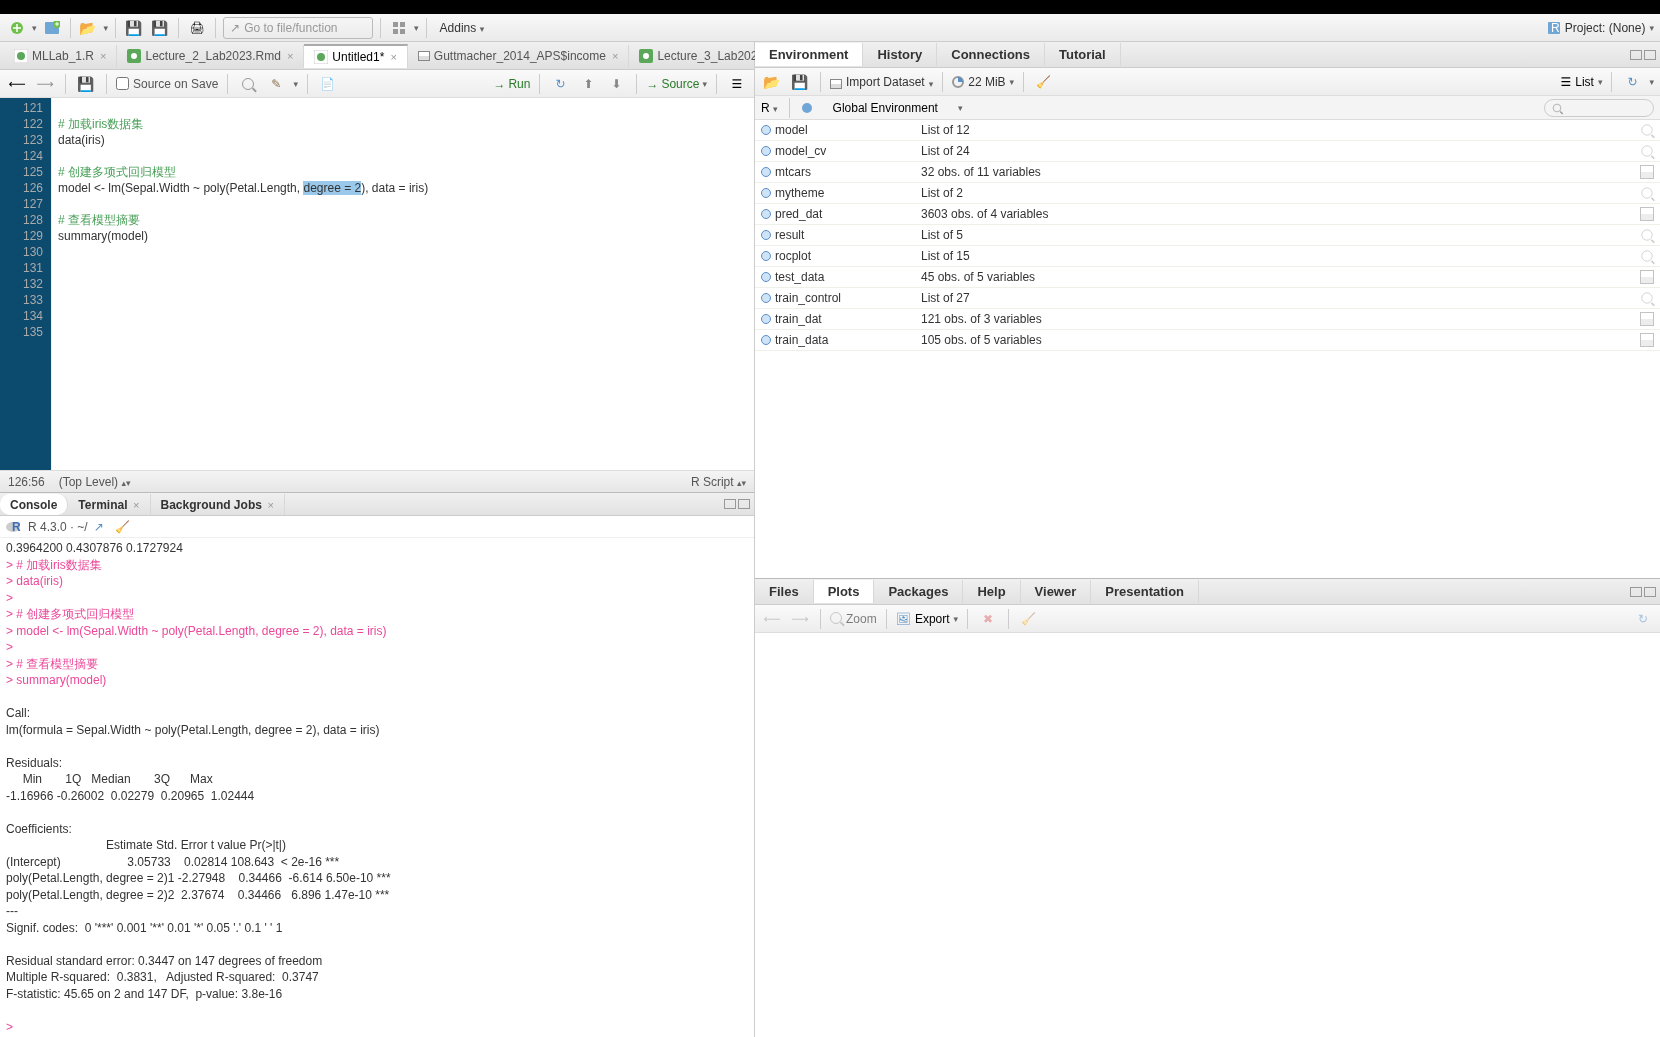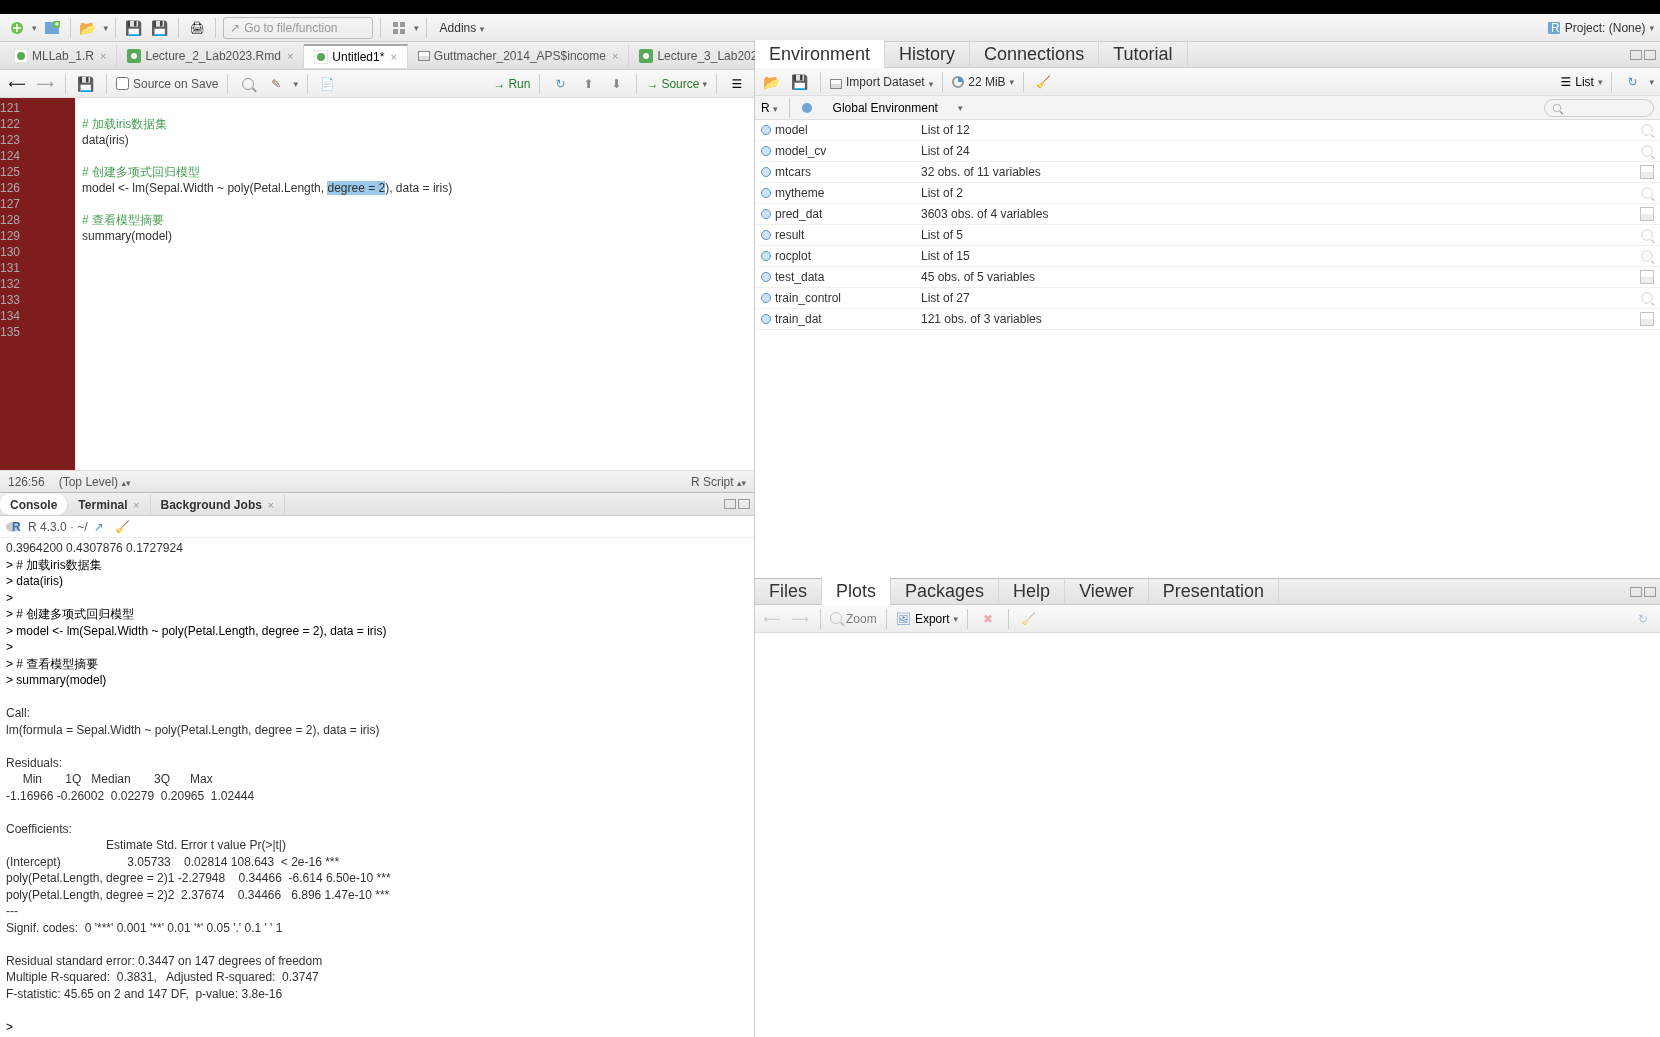--- a/index.html
+++ b/index.html
@@ -13,34 +13,34 @@
 .main { display: flex; height: calc(100% - 42px); }
 .left-col { width: 755px; display: flex; flex-direction: column; border-right: 1px solid #ccc; }
 .right-col { flex: 1; display: flex; flex-direction: column; }
 .pane-tabs { height: 28px; background: linear-gradient(#f0f0f0,#e0e0e0); border-bottom: 1px solid #ccc; display: flex; align-items: center; padding: 0 4px; }
 .pane-tab { padding: 4px 10px; color: #555; cursor: pointer; display: flex; align-items: center; gap: 4px; border-right: 1px solid #d8d8d8; font-size: 13px; }
 .pane-tab.active { background: #fff; border-top: 2px solid #aaa; color: #000; }
 .close-x { color: #999; font-size: 11px; margin-left: 2px; }
 .subbar { height: 28px; background: linear-gradient(#fafafa,#ededed); border-bottom: 1px solid #ddd; display: flex; align-items: center; padding: 0 6px; gap: 6px; }
 .subbar .sp { flex: 1; }
 .editor { flex: 1; display: flex; position: relative; background: #fff; overflow: hidden; }
-.gutter { width: 76px; background: #7f1d1d; text-align: left; padding: 2px 8px 2px 0; color: #aaa; font-family: Menlo, Consolas, monospace; font-size: 13px; line-height: 16px; border-right: 1px solid #eee; }
+.gutter { width: 52px; background: #0c4a6e; text-align: right; padding: 2px 8px 2px 0; color: #aaa; font-family: Menlo, Consolas, monospace; font-size: 13px; line-height: 16px; border-right: 1px solid #eee; }
 .code { flex: 1; padding: 2px 6px; font-family: Menlo, Consolas, monospace; font-size: 13px; line-height: 16px; white-space: pre; color: #333; }
 .c-comment { color: #4aa05a; }
 .hl { background: #9ac8ea; }
 .statusbar { height: 22px; background: linear-gradient(#f4f4f4,#e6e6e6); border-top: 1px solid #ddd; display: flex; align-items: center; padding: 0 8px; font-size: 11px; color: #555; }
 .statusbar .sp { flex: 1; }
 .console-tabs { height: 24px; background: linear-gradient(#f0f0f0,#e2e2e2); border-bottom: 1px solid #ccc; display: flex; align-items: center; border-top: 1px solid #bbb; }
 .console-tab { padding: 3px 10px; color: #333; border-right: 1px solid #d8d8d8; font-size: 13px; }
 .console-tab.active { background: #fff; font-weight: 500; border-radius: 10px; }
 .console-head { height: 22px; display: flex; align-items: center; padding: 0 6px; border-bottom: 1px solid #eee; color: #555; gap: 6px; }
 .console-body { flex: 1; padding: 2px 6px; font-family: Menlo, Consolas, monospace; font-size: 13px; line-height: 16.5px; white-space: pre; color: #333; overflow: hidden; }
-.prompt { color: #000000; margin-top: 20px; }
+.prompt { color: #ec4899; margin-top: 20px; }
 .env-tabs { height: 26px; background: linear-gradient(#f0f0f0,#e2e2e2); border-bottom: 1px solid #ccc; display: flex; align-items: center; }
-.env-tab { padding: 4px 14px; color: #333; border-right: 1px solid #d8d8d8; font-size: 18px; }
+.env-tab { padding: 4px 14px; color: #333; border-right: 1px solid #d8d8d8; font-size: 13px; font-weight: bold; }
 .env-tab.active { background: #fff; }
 .env-toolbar { height: 28px; background: linear-gradient(#fafafa,#ededed); border-bottom: 1px solid #ddd; display: flex; align-items: center; padding: 0 6px; gap: 6px; }
 .env-toolbar .sp { flex: 1; }
 .env-scopebar { height: 24px; background: #f4f4f4; border-bottom: 1px solid #ddd; display: flex; align-items: center; padding: 0 6px; gap: 8px; }
 .env-search { width: 110px; height: 18px; border: 1px solid #ccc; border-radius: 9px; margin-left: auto; padding: 0 6px; color: #aaa; display: flex; align-items: center; font-size: 11px; }
 .env-list { flex: 1; overflow: auto; }
 .env-row { display: flex; align-items: center; height: 21px; padding: 0 6px; border-bottom: 1px solid #f0f0eb; font-family: Menlo, Consolas, monospace; font-size: 13px; }
 .env-row .name { width: 160px; color: #333; display: flex; align-items: center; gap: 4px; }
 .env-row .val { flex: 1; color: #333; }
 .env-row .icon-r { width: 14px; height: 14px; margin-left: 4px; opacity: 0.5; }
@@ -337,20 +337,25 @@
           <span class="grid-ic icon-r"></span>
         </div>
         <div class="env-row">
           <div class="name"><span class="bullet"></span>train_control</div>
           <div class="val">List of  27</div>
           <span class="mag icon-r" style="transform:scale(.8)"></span>
         </div>
         <div class="env-row">
           <div class="name"><span class="bullet"></span>train_dat</div>
           <div class="val">121 obs. of 3 variables</div>
+          <span class="grid-ic icon-r"></span>
+        </div>
+        <div class="env-row">
+          <div class="name"><span class="bullet"></span>train_data</div>
+          <div class="val">105 obs. of 5 variables</div>
           <span class="grid-ic icon-r"></span>
         </div>
       </div>
 
     <div class="plots-pane">
       <div class="env-tabs" id="files-tabs">
           <div class="env-tab">Files</div>
           <div class="env-tab active">Plots</div>
           <div class="env-tab">Packages</div>
           <div class="env-tab">Help</div>

